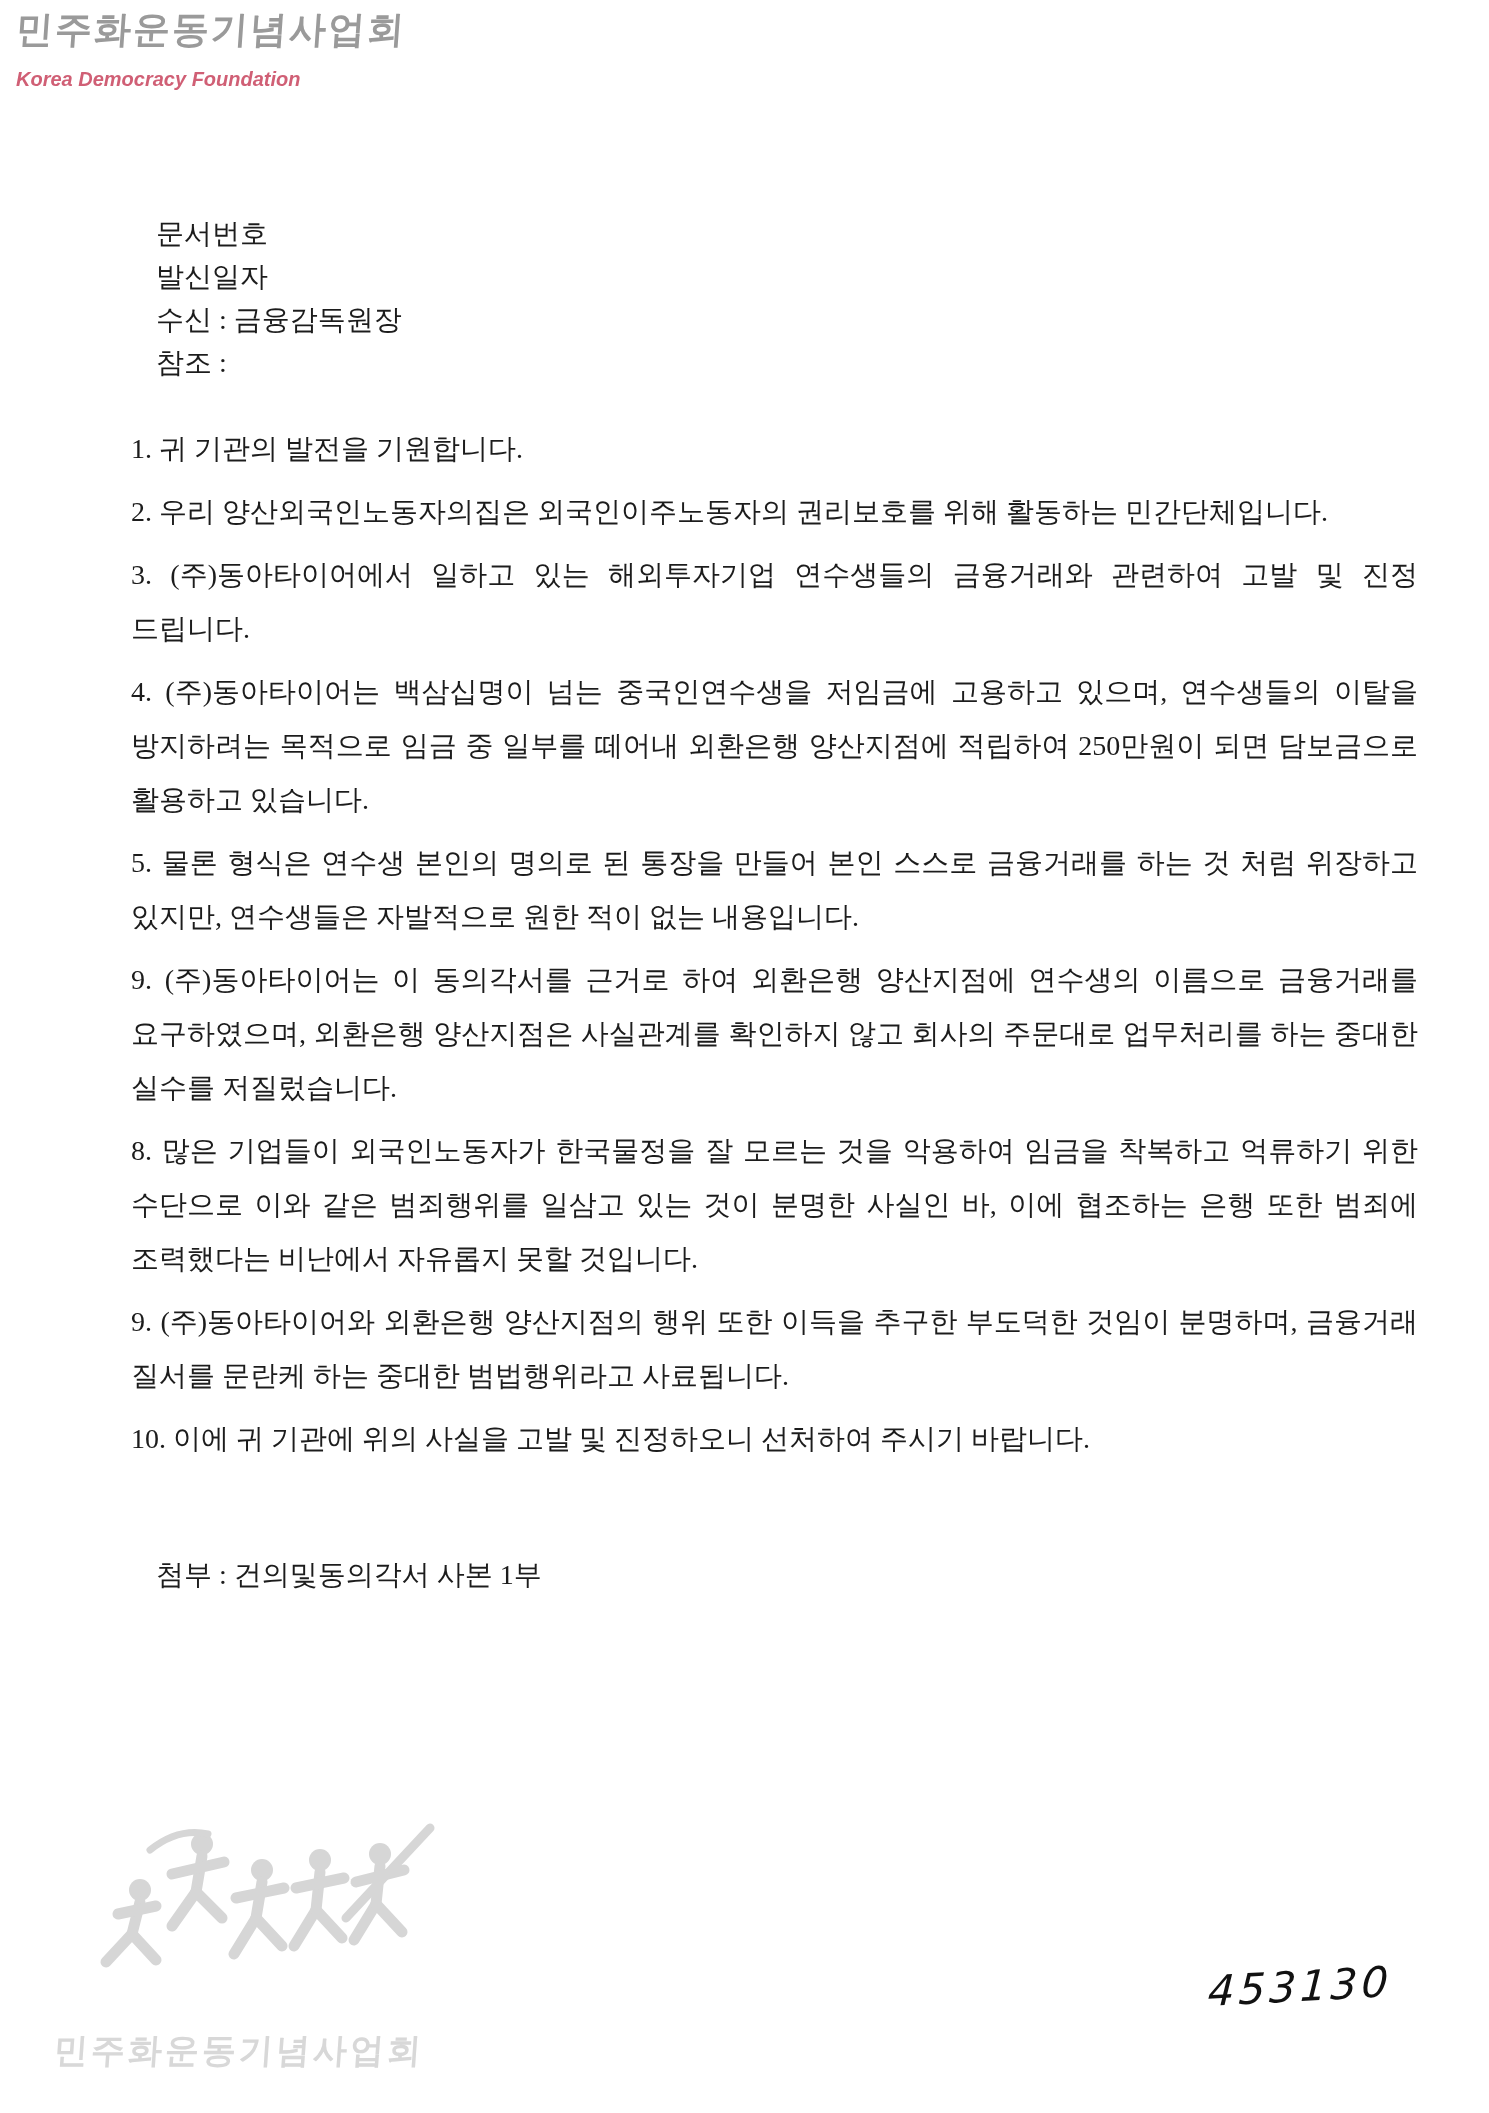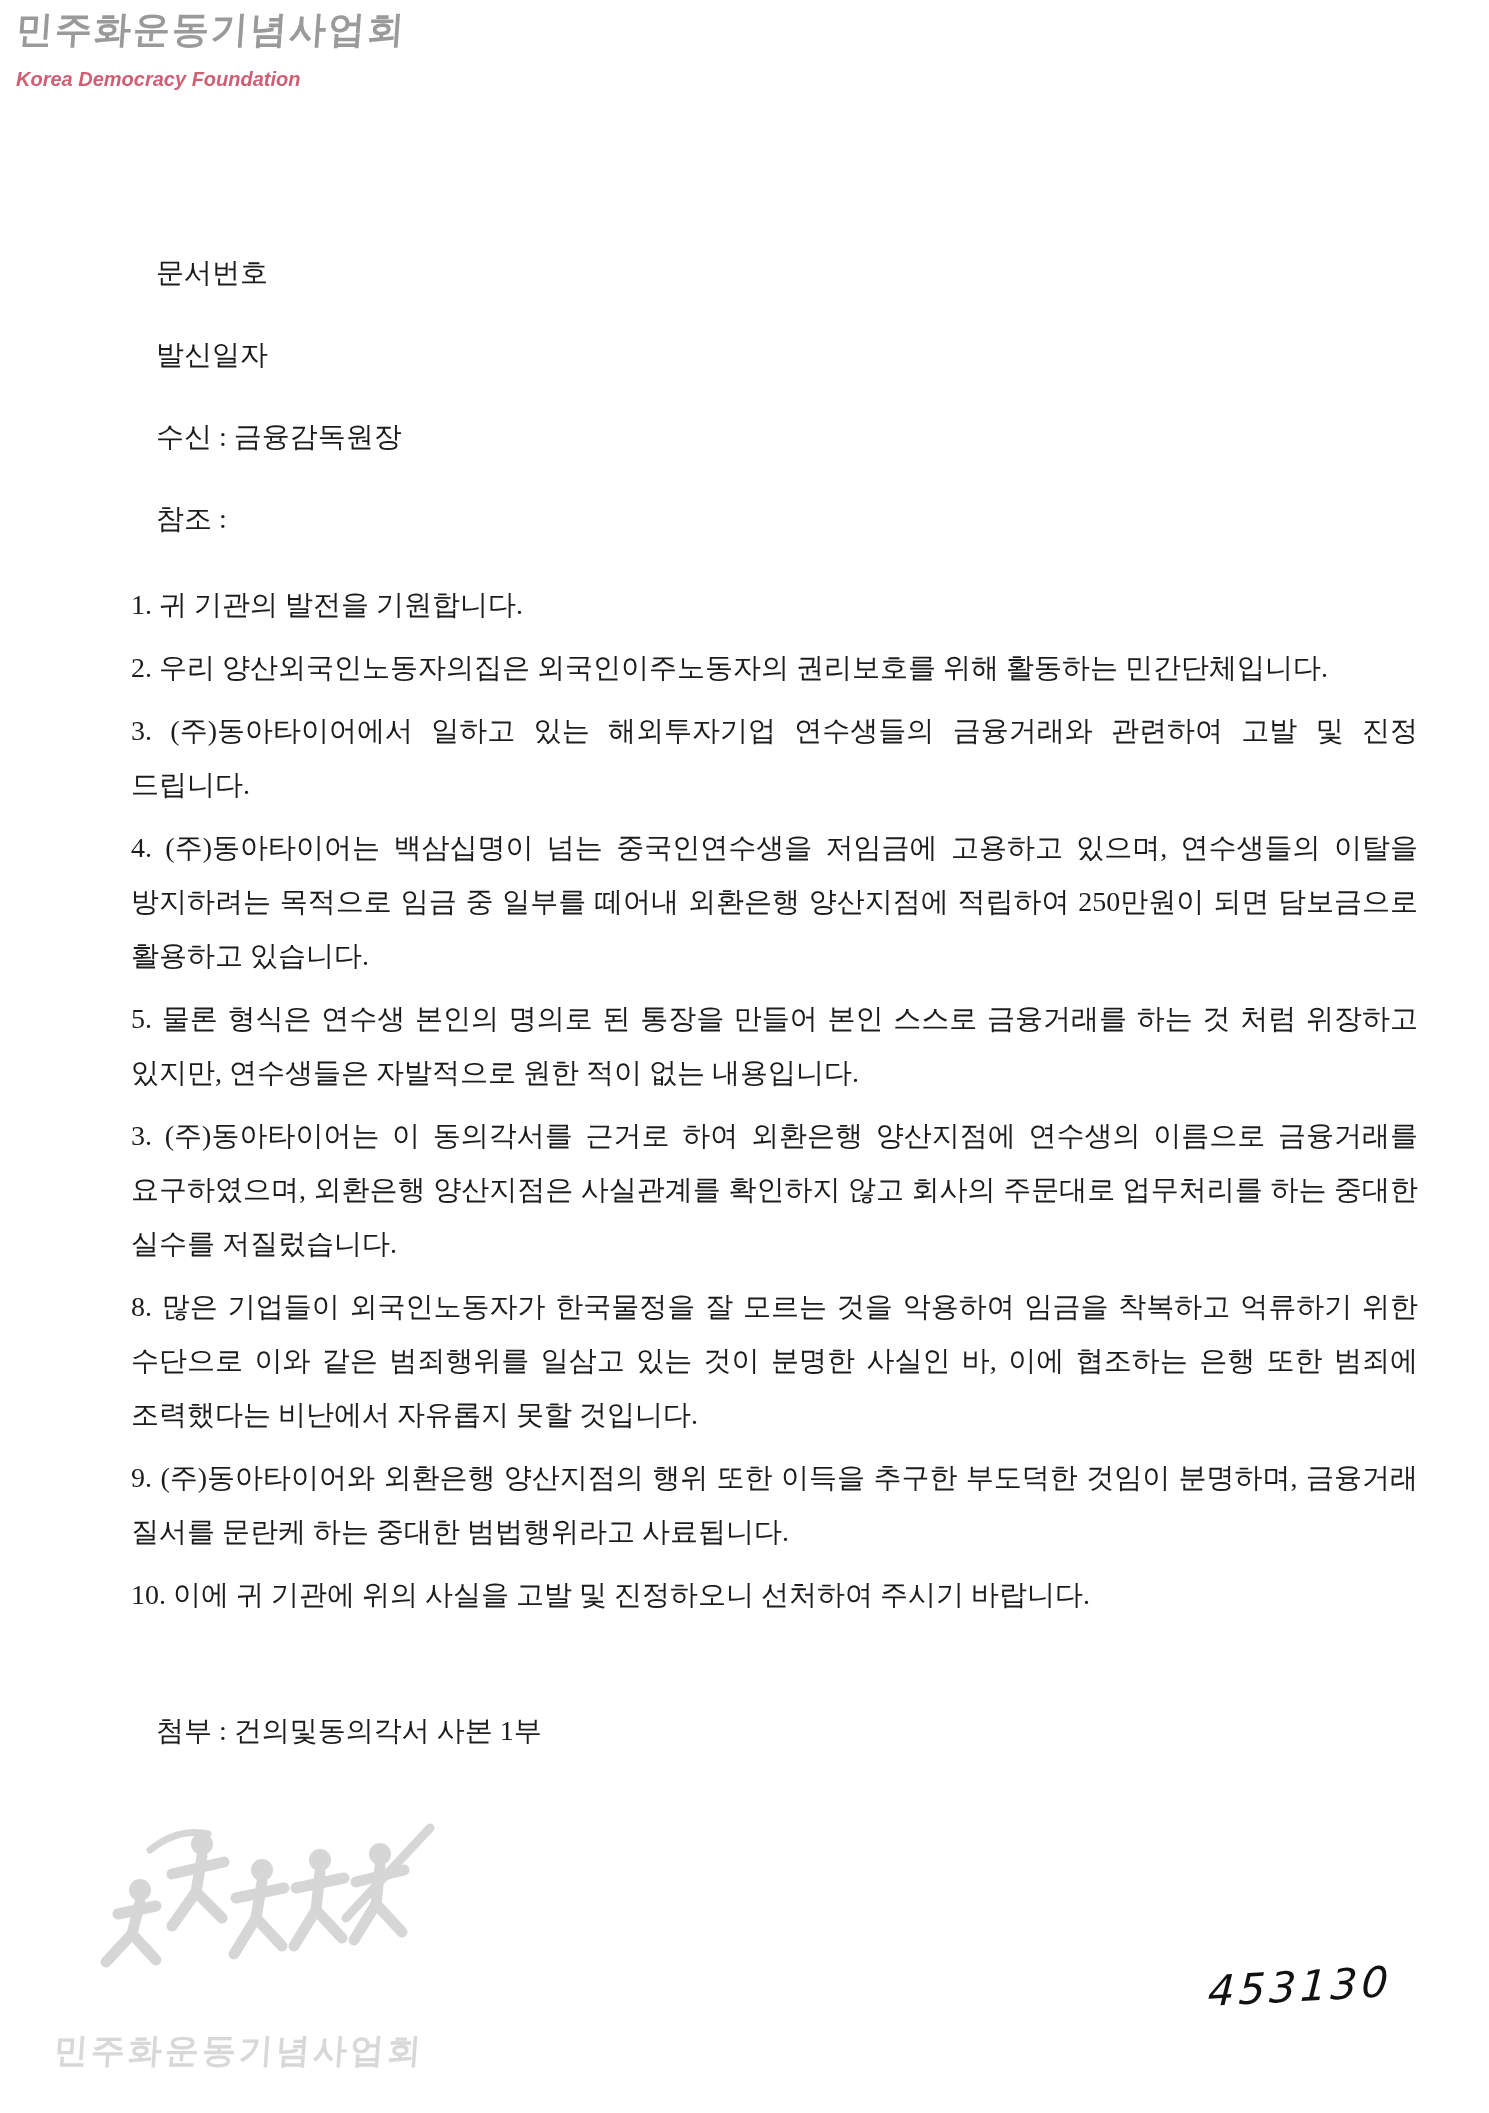--- a/index.html
+++ b/index.html
@@ -40,21 +40,21 @@
   
   .doc {
     position: absolute;
     left: 131px;
     top: 212px;
     width: 1292px;
     font-size: 28px;
     word-break: keep-all;
   }
   .meta { padding-left: 25px; line-height: 43px; }
-  .meta-line { white-space: nowrap; margin-top: 39px; }
+  .meta-line { white-space: nowrap; }
   .paragraphs { margin-top: 38px; }
   .para {
     line-height: 54px;
     margin: 0 5px 9px 0;
     text-align: justify;
     text-align-last: left;
   }
   .attachment { margin-top: 90px; padding-left: 25px; white-space: nowrap; }
 
   
@@ -107,21 +107,21 @@
       <div class="meta-line">수신 : 금융감독원장</div>
       <div class="meta-line">참조 :</div>
     </div>
 
     <div class="paragraphs">
       <div class="para">1. 귀 기관의 발전을 기원합니다.</div>
       <div class="para">2. 우리 양산외국인노동자의집은 외국인이주노동자의 권리보호를 위해 활동하는 민간단체입니다.</div>
       <div class="para">3. (주)동아타이어에서 일하고 있는 해외투자기업 연수생들의 금융거래와 관련하여 고발 및 진정 드립니다.</div>
       <div class="para">4. (주)동아타이어는 백삼십명이 넘는 중국인연수생을 저임금에 고용하고 있으며, 연수생들의 이탈을 방지하려는 목적으로 임금 중 일부를 떼어내 외환은행 양산지점에 적립하여 250만원이 되면 담보금으로 활용하고 있습니다.</div>
       <div class="para">5. 물론 형식은 연수생 본인의 명의로 된 통장을 만들어 본인 스스로 금융거래를 하는 것 처럼 위장하고 있지만, 연수생들은 자발적으로 원한 적이 없는 내용입니다.</div>
-      <div class="para">3. (주)동아타이어는 이 동의각서를 근거로 하여 외환은행 양산지점에 연수생의 이름으로 금융거래를 요구하였으며, 외환은행 양산지점은 사실관계를 확인하지 않고 회사의 주문대로 업무처리를 하는 중대한 실수를 저질렀습니다.</div>
+      <div class="para">9. (주)동아타이어는 이 동의각서를 근거로 하여 외환은행 양산지점에 연수생의 이름으로 금융거래를 요구하였으며, 외환은행 양산지점은 사실관계를 확인하지 않고 회사의 주문대로 업무처리를 하는 중대한 실수를 저질렀습니다.</div>
       <div class="para">8. 많은 기업들이 외국인노동자가 한국물정을 잘 모르는 것을 악용하여 임금을 착복하고 억류하기 위한 수단으로 이와 같은 범죄행위를 일삼고 있는 것이 분명한 사실인 바, 이에 협조하는 은행 또한 범죄에 조력했다는 비난에서 자유롭지 못할 것입니다.</div>
       <div class="para">9. (주)동아타이어와 외환은행 양산지점의 행위 또한 이득을 추구한 부도덕한 것임이 분명하며, 금융거래 질서를 문란케 하는 중대한 범법행위라고 사료됩니다.</div>
       <div class="para">10. 이에 귀 기관에 위의 사실을 고발 및 진정하오니 선처하여 주시기 바랍니다.</div>
     </div>
 
     <div class="attachment">첨부 : 건의및동의각서 사본 1부</div>
   </div>
 
   <div class="watermark">
     <span>

